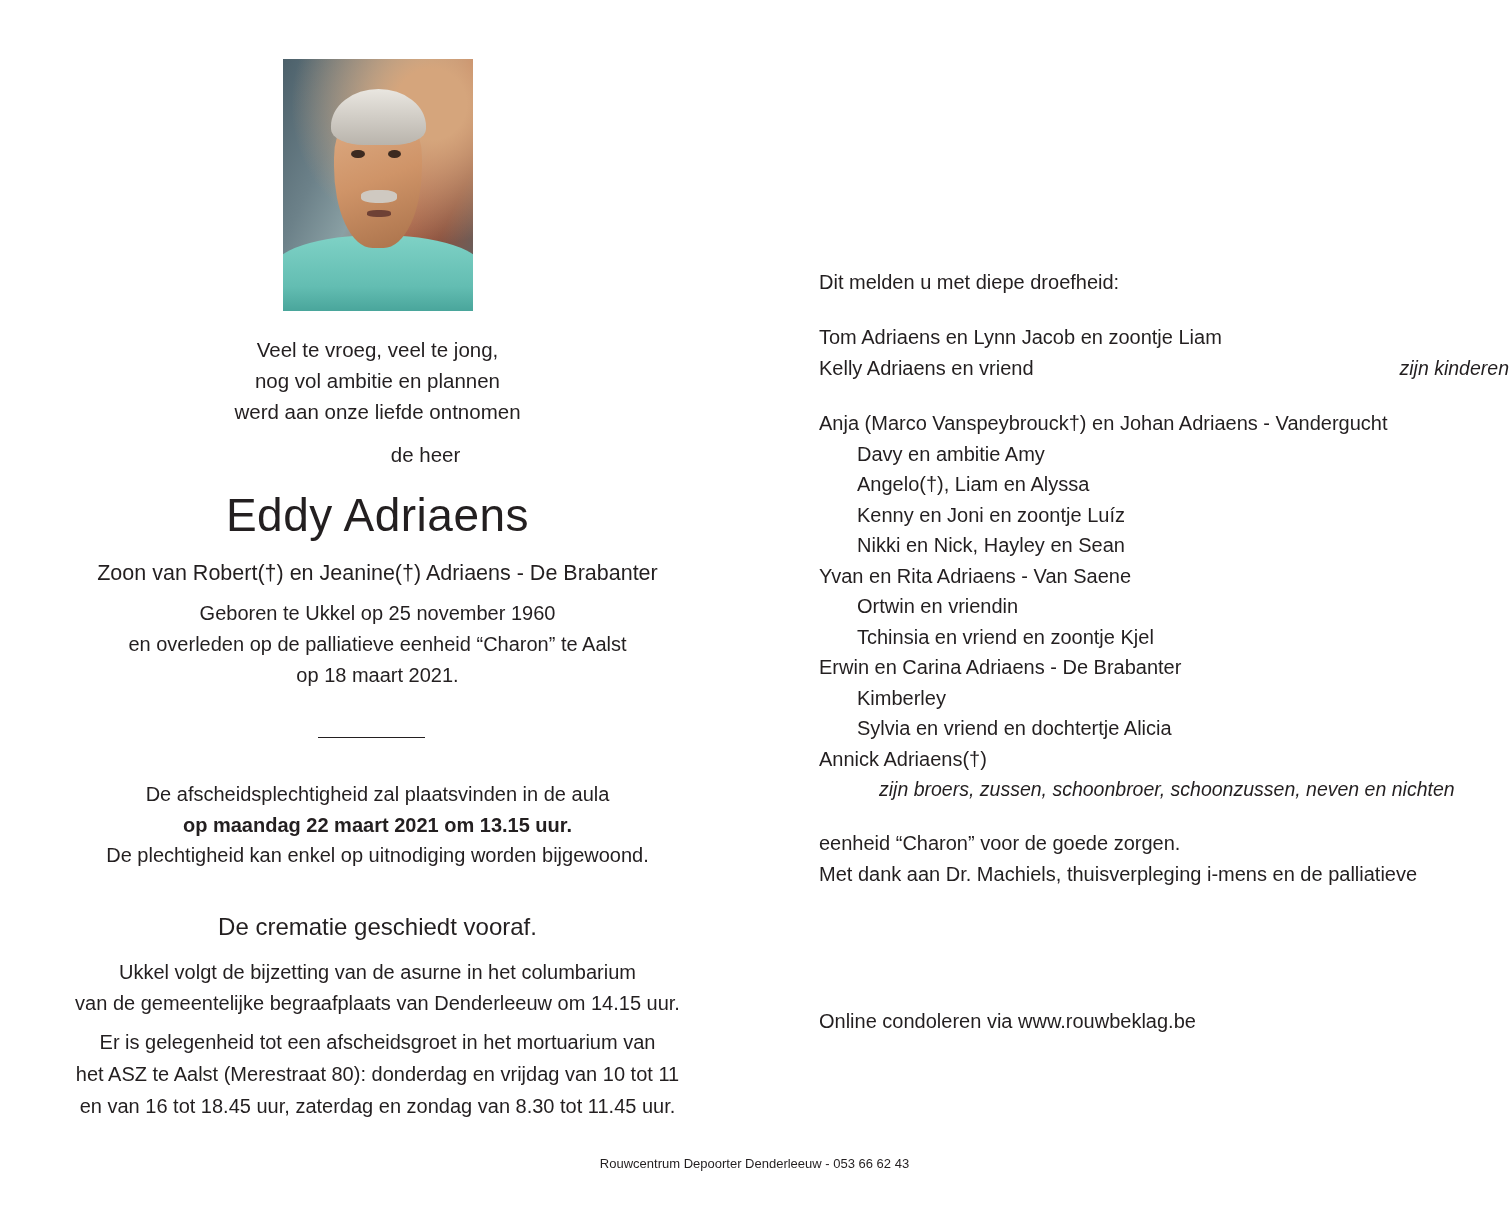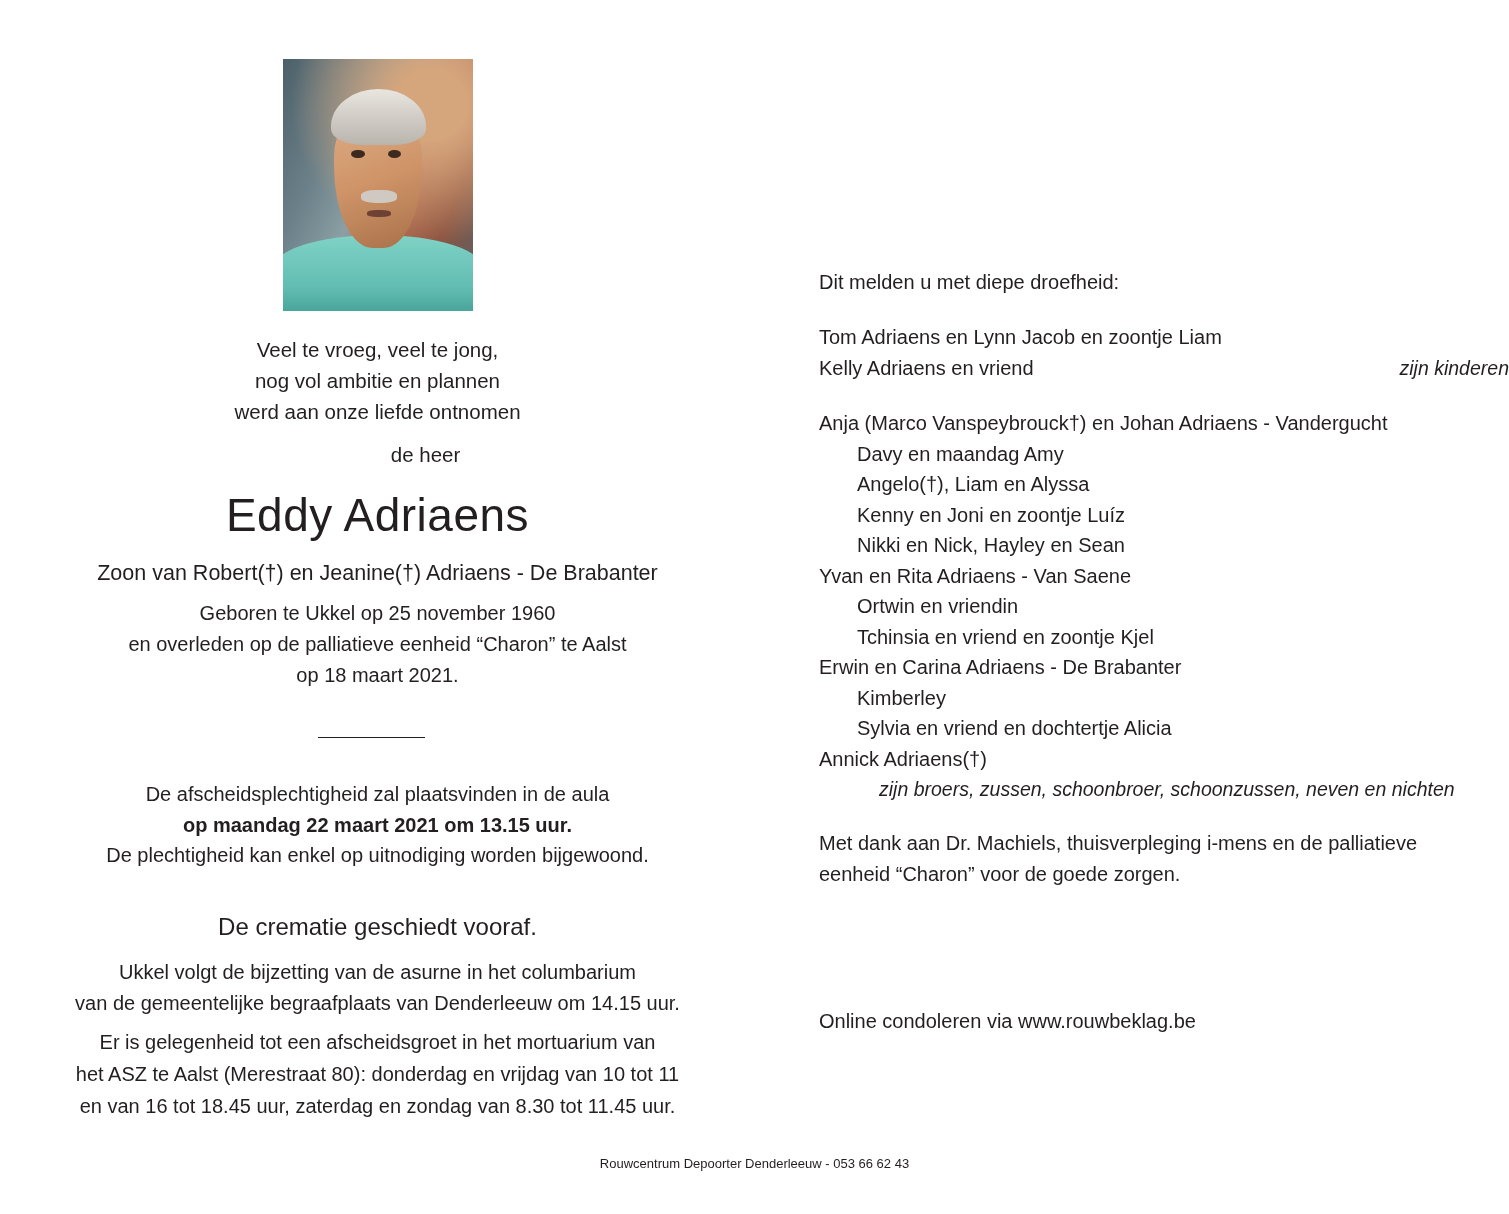--- a/index.html
+++ b/index.html
@@ -342,36 +342,36 @@
         <span>Tom Adriaens en Lynn Jacob en zoontje Liam</span>
       </div>
       <div class="row">
         <span>Kelly Adriaens en vriend</span>
       </div>
       <span class="role">zijn kinderen</span>
     </div>
 
     <div class="family r-line">
       <div>Anja (Marco Vanspeybrouck†) en Johan Adriaens - Vandergucht</div>
-      <div class="indent">Davy en maandag Amy</div>
+      <div class="indent">Davy en ambitie Amy</div>
       <div class="indent">Angelo(†), Liam en Alyssa</div>
       <div class="indent">Kenny en Joni en zoontje Luíz</div>
       <div class="indent">Nikki en Nick, Hayley en Sean</div>
       <div>Yvan en Rita Adriaens - Van Saene</div>
       <div class="indent">Ortwin en vriendin</div>
       <div class="indent">Tchinsia en vriend en zoontje Kjel</div>
       <div>Erwin en Carina Adriaens - De Brabanter</div>
       <div class="indent">Kimberley</div>
       <div class="indent">Sylvia en vriend en dochtertje Alicia</div>
       <div>Annick Adriaens(†)</div>
       <div class="role">zijn broers, zussen, schoonbroer, schoonzussen, neven en nichten</div>
     </div>
 
     <div class="thanks r-line">
+      <div>eenheid “Charon” voor de goede zorgen.</div>
       <div>Met dank aan Dr. Machiels, thuisverpleging i-mens en de palliatieve</div>
-      <div>eenheid “Charon” voor de goede zorgen.</div>
     </div>
 
     <div class="condoleren r-line">Online condoleren via www.rouwbeklag.be</div>
   </div>
 
   <div class="footer">Rouwcentrum Depoorter Denderleeuw - 053 66 62 43</div>
 </div>
 
 </body></html>

